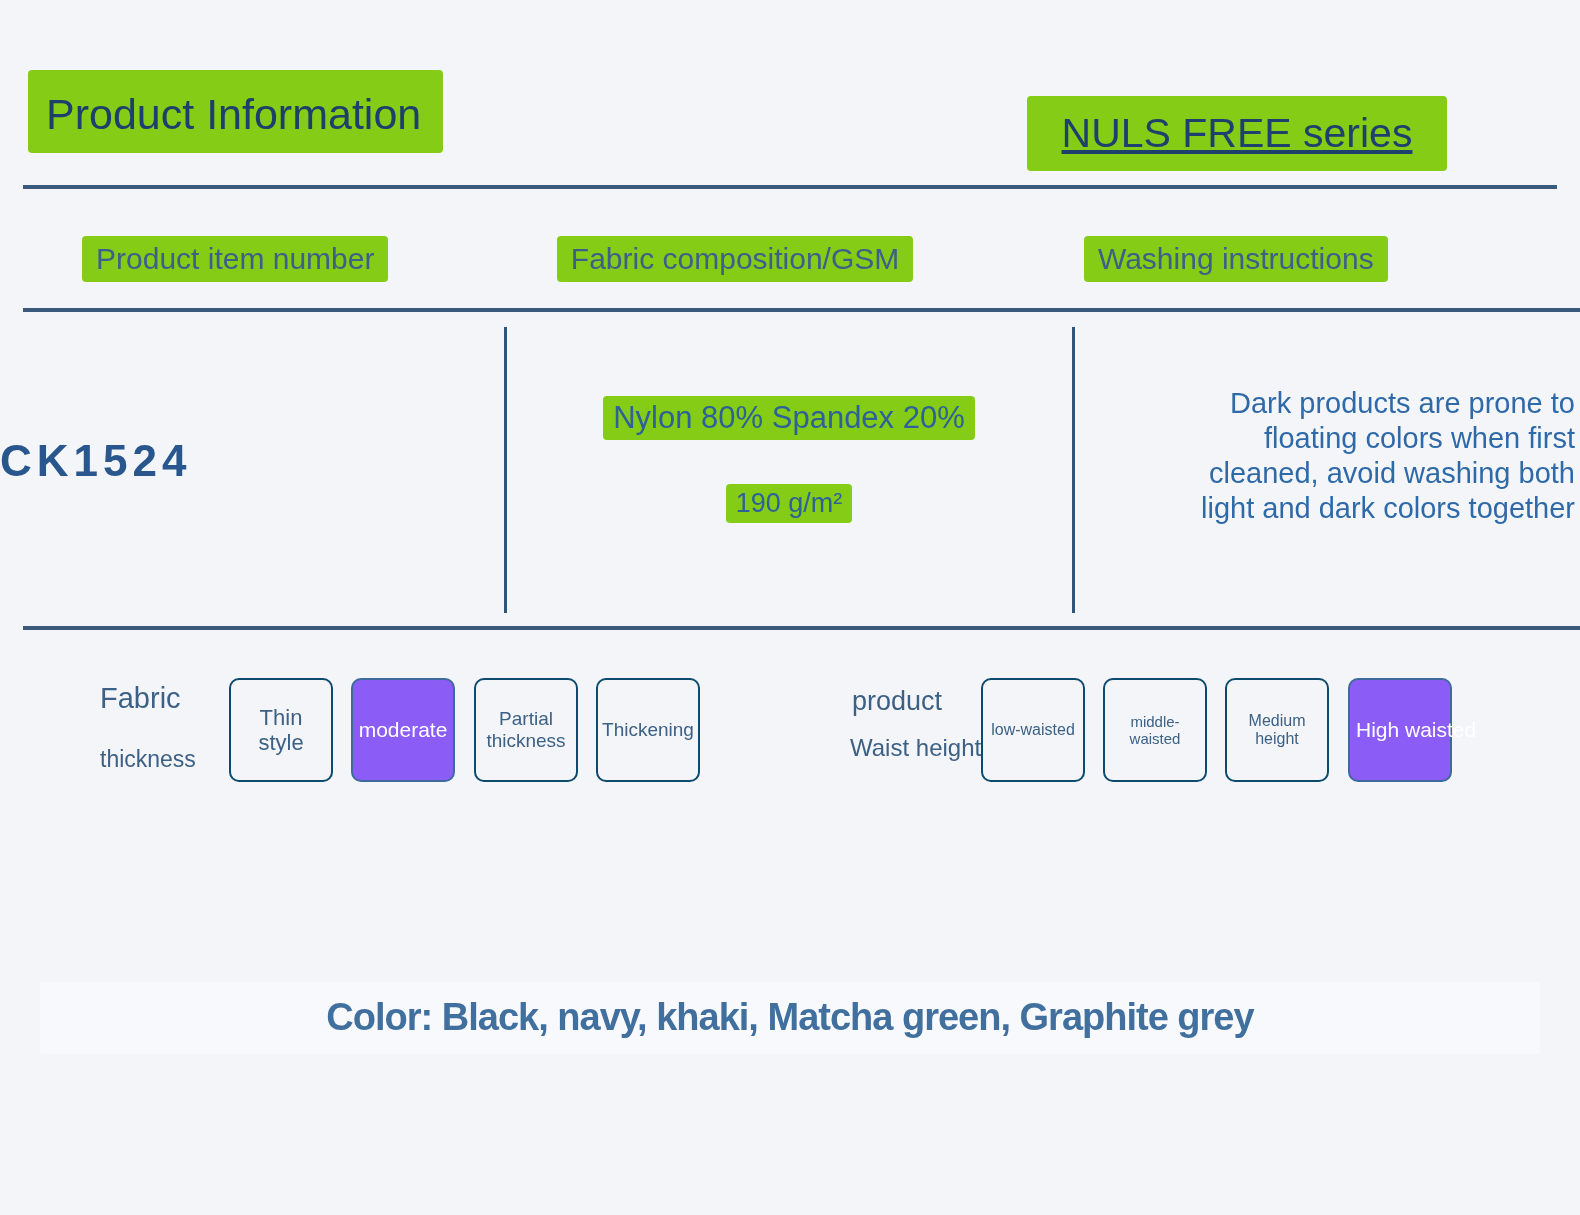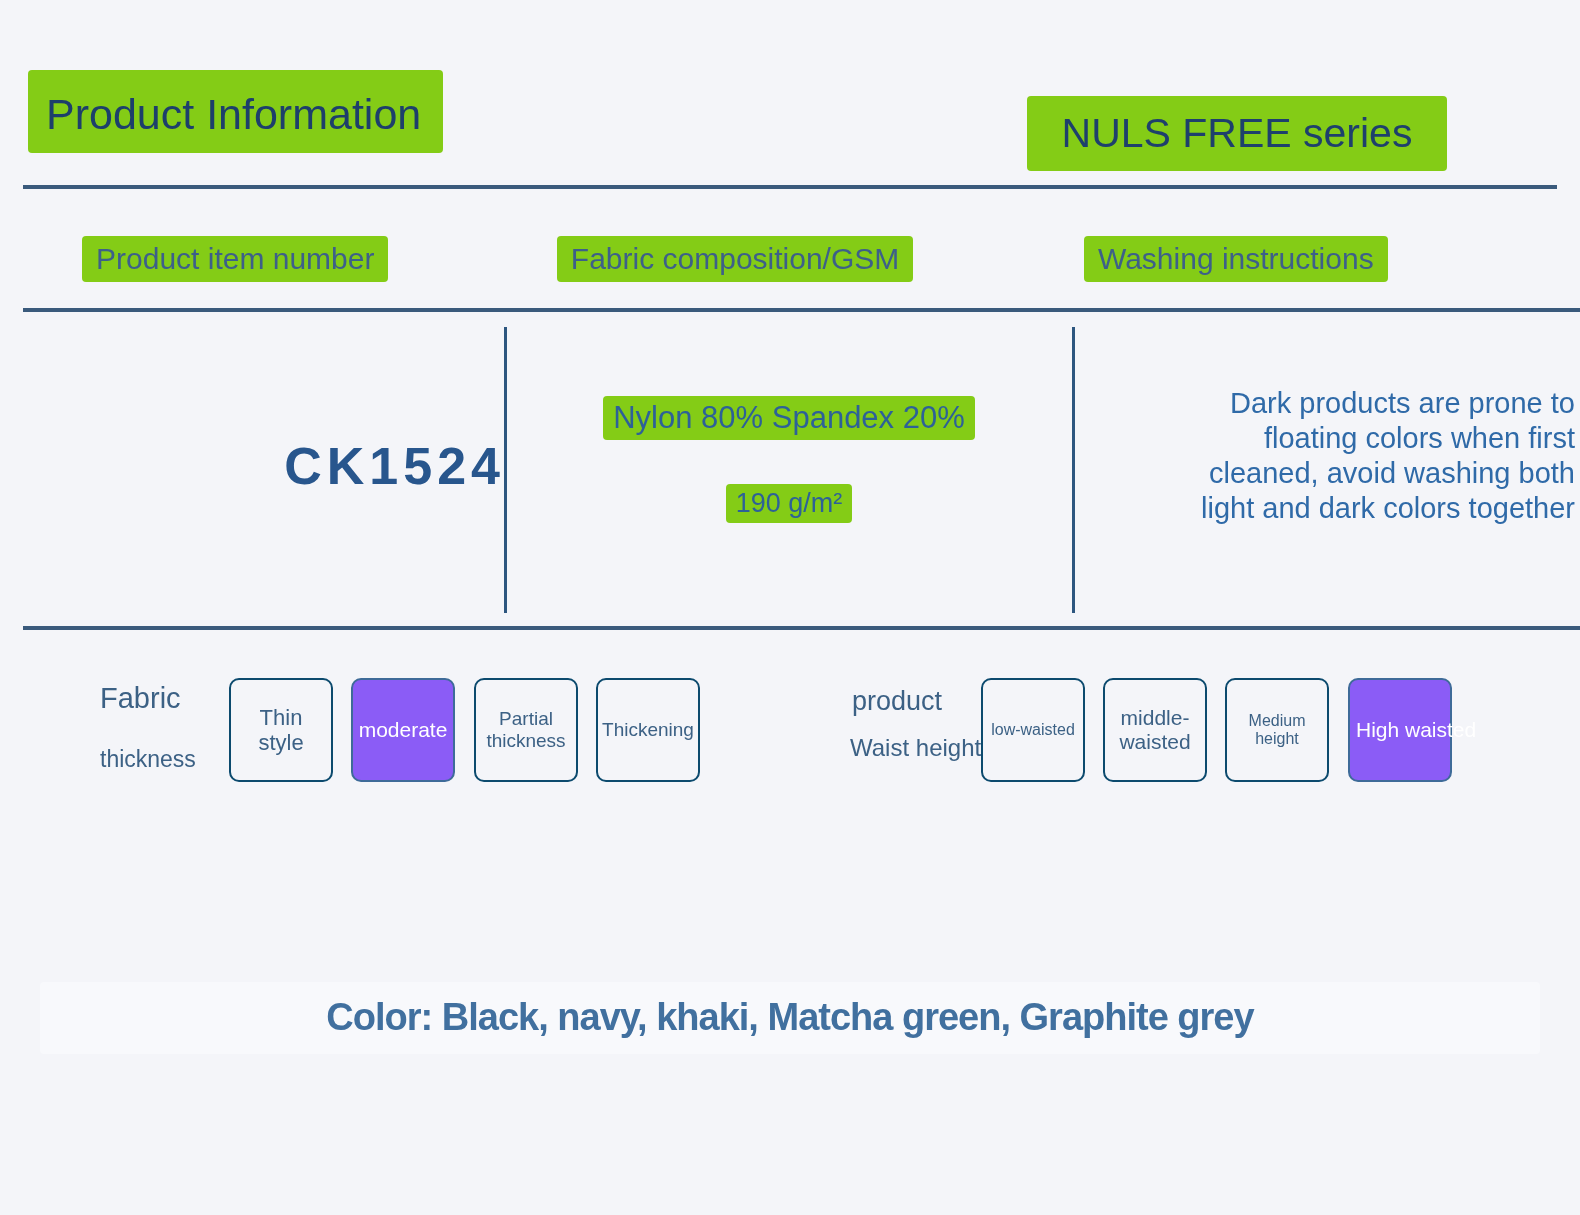--- a/index.html
+++ b/index.html
@@ -19,21 +19,21 @@
 
   
   .title {
     position: absolute; left: 28px; top: 70px;
     padding: 20px 22px 14px 18px;
     font-size: 43px; color: #1d3f6b;
   }
   .series {
     position: absolute; left: 1027px; top: 96px; width: 420px;
     padding: 14px 0;
-    font-size: 41px; color: #1e406c; text-align: center;
+    font-size: 41px; color: #1e406c; text-align: center; text-decoration: underline;
   }
 
   
   .hr { position: absolute; background: #3a5a7c; height: 4px; }
   .hr1 { left: 23px; top: 185px; width: 1534px; }
   .hr2 { left: 23px; top: 308px; width: 1557px; }
   .hr3 { left: 23px; top: 626px; width: 1557px; }
   .vdiv { position: absolute; width: 3px; top: 327px; height: 286px; background: #2d567f; }
   .vdiv1 { left: 504px; }
   .vdiv2 { left: 1072px; }
@@ -42,21 +42,21 @@
   .headers { position: absolute; left: 0; top: 236px; width: 1472px; display: flex; }
   .hcell { text-align: center; font-size: 30px; color: #3d6089; }
   .hcell span { display: inline-block; padding: 6px 14px; }
   .hc1 { width: 505px; }
   .hc2 { width: 568px; }
   .hc3 { width: 507px; }
 
   
   .item-number {
     position: absolute; left: 0; top: 436px; width: 505px;
-    text-align: right; font-size: 52px; font-weight: bold;
+    text-align: left; font-size: 44px; font-weight: bold;
     letter-spacing: 5px; color: #28568d;
   }
   .fabric-comp {
     position: absolute; left: 505px; top: 396px; width: 568px;
     text-align: center; font-size: 31px; color: #2d6198;
   }
   .fabric-comp span, .gsm span, .washing span { display: inline-block; padding: 4px 10px; }
   .gsm {
     position: absolute; left: 505px; top: 484px; width: 568px;
     text-align: center; font-size: 27px; color: #2d6198;
@@ -83,21 +83,21 @@
   }
   .chip.selected {
     background: #8b5cf6; border-color: #3e6b99;
     color: #ffffff; font-weight: normal;
   }
   .chip-thin   { left: 229px; font-size: 22px; }
   .chip-mod    { left: 351px; font-size: 21px; }
   .chip-part   { left: 474px; font-size: 19px; }
   .chip-thick  { left: 596px; font-size: 19px; }
   .chip-low    { left: 981px; font-size: 16px; }
-  .chip-mid    { left: 1103px; font-size: 21px; }
+  .chip-mid    { left: 1103px; font-size: 15px; }
   .chip-med    { left: 1225px; font-size: 16px; }
   .chip-high   { left: 1348px; font-size: 21px; white-space: nowrap; overflow: visible; justify-content: flex-start; padding-left: 6px; }
 
   
   .footer-band {
     position: absolute; left: 40px; top: 982px; width: 1500px; height: 72px;
     background: #f8f9fc; border-radius: 4px;
   }
   .colors-line {
     position: absolute; left: 0; top: 996px; width: 1580px;

